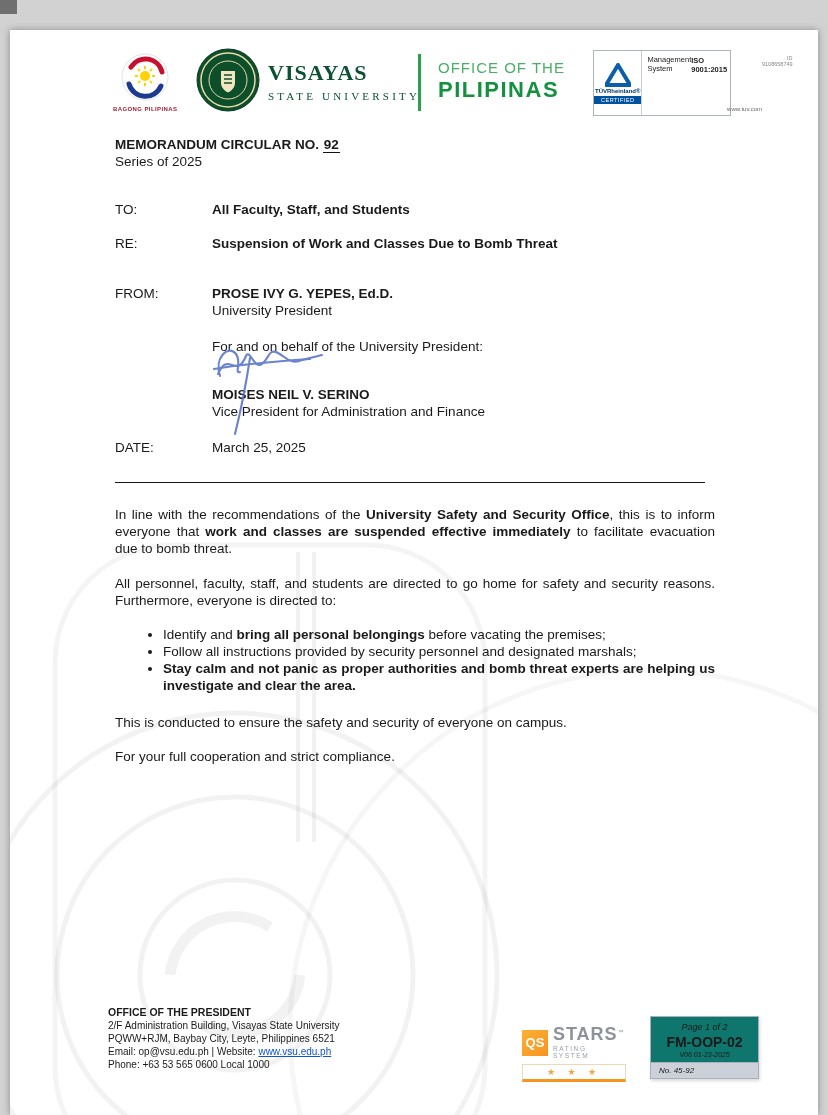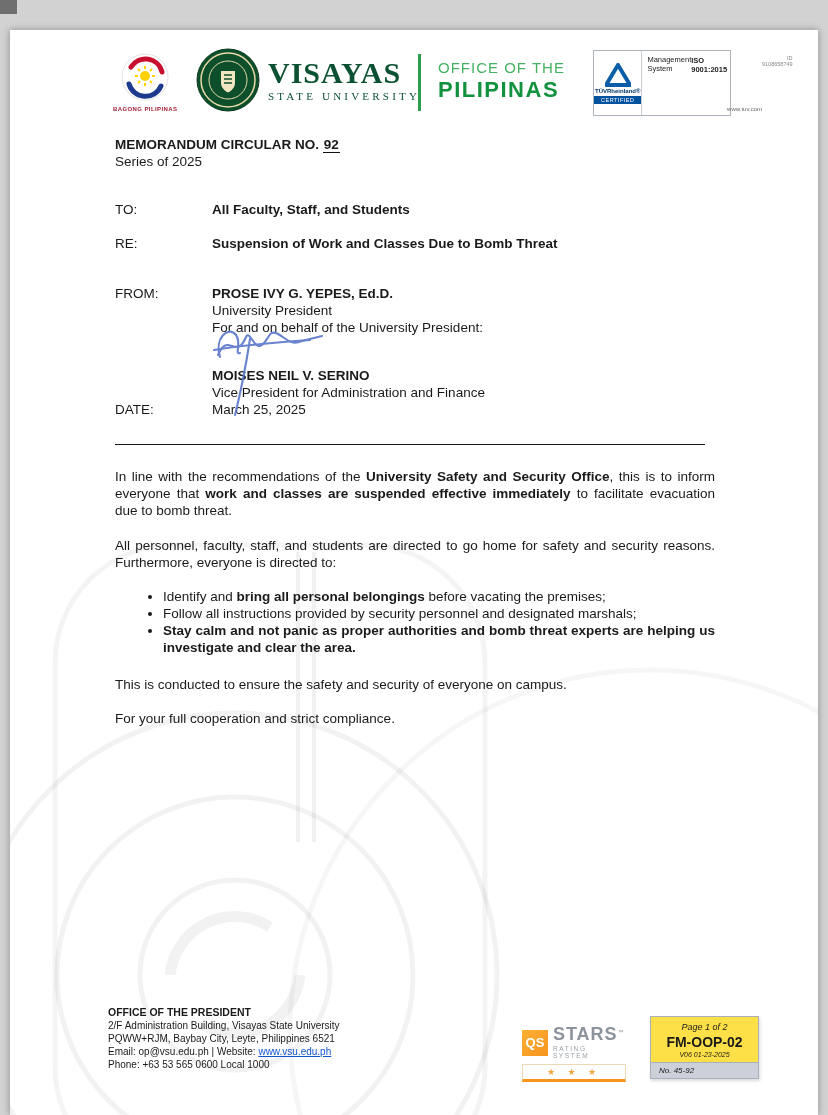--- a/index.html
+++ b/index.html
@@ -18,21 +18,21 @@
   }
   .watermark{position:absolute;left:0;top:0;z-index:0;}
   .layer{position:relative;z-index:1;}
 
   
   .header{position:absolute;top:16px;left:0;right:0;height:84px;}
   .bp-logo{position:absolute;left:103px;top:7px;width:64px;text-align:center;}
   .bp-caption{font-size:6px;font-weight:bold;color:#a32035;letter-spacing:.4px;margin-top:1px;white-space:nowrap;}
   .seal{position:absolute;left:186px;top:2px;}
   .wordmark{position:absolute;left:258px;top:12px;font-family:"Liberation Serif", serif;color:#0c5132;}
-  .wm-main{font-size:30px;font-weight:bold;letter-spacing:1px;line-height:30px;}
+  .wm-main{font-size:22px;font-weight:bold;letter-spacing:1px;line-height:30px;}
   .wm-sub{font-size:11px;letter-spacing:3.2px;margin-top:2px;}
   .hdr-divider{position:absolute;left:408px;top:8px;width:2.5px;height:57px;background:#2aa04d;}
   .office{position:absolute;left:428px;top:13px;}
   .office-1{font-size:15px;color:#46b163;letter-spacing:1px;line-height:18px;}
   .office-2{font-size:22px;font-weight:bold;color:#12913f;letter-spacing:1.5px;line-height:26px;}
   .tuv{position:absolute;left:583px;top:4px;width:136px;height:64px;border:1px solid #aeb4bc;background:#fff;display:flex;}
   .tuv-left{width:56px;border-right:1px solid #c9cdd3;display:flex;flex-direction:column;align-items:center;justify-content:center;padding:3px 0;}
   .tuv-brand{font-size:6px;font-weight:bold;color:#00366b;margin-top:1px;white-space:nowrap;}
   .tuv-cert{font-size:5.5px;color:#fff;background:#00519e;padding:1px 7px;margin-top:2px;letter-spacing:.5px;}
   .tuv-right{flex:1;padding:4px 4px 3px 5px;display:flex;flex-direction:row;}
@@ -44,44 +44,44 @@
   
   .doc-body{position:absolute;left:105px;top:106px;width:600px;font-size:13.5px;line-height:17px;}
   .bold{font-weight:bold;}
   .memo-title{font-weight:bold;}
   .memo-title .num{border-bottom:1.6px solid #111;padding:0 1px;}
   .frow{display:flex;}
   .flabel{width:97px;flex:0 0 97px;}
   .mt-to{margin-top:31px;}
   .mt-re{margin-top:17px;}
   .mt-from{margin-top:33px;}
-  .behalf{margin-left:97px;}
+  .behalf{margin-top:19px;margin-left:97px;}
   .signer{margin-top:31px;margin-left:97px;position:relative;}
   .sig-svg{position:absolute;left:-2px;top:-46px;pointer-events:none;}
-  .mt-date{}
+  .mt-date{margin-top:19px;}
   .sep{margin-top:26px;height:0;border-top:1.4px solid #151515;width:590px;}
   .para{margin-top:18px;text-align:justify;}
   .p1{margin-top:23px;}
   ul.bullets{margin:17px 0 0 0;padding:0 0 0 48px;}
   ul.bullets li{text-align:justify;margin:0;}
   .p3{margin-top:20px;}
   .p4{margin-top:17px;}
 
   
   .footer-left{position:absolute;left:98px;top:976px;font-size:10px;line-height:13px;}
   .f-title{font-weight:bold;font-size:10.5px;}
   .site-link{color:#1155cc;text-decoration:underline;cursor:pointer;}
   .footer-qs{position:absolute;left:512px;top:996px;width:104px;}
   .qs-row{display:flex;align-items:center;gap:5px;justify-content:flex-end;}
   .qs-badge{width:26px;height:26px;background:linear-gradient(135deg,#fbb034,#f7941e);color:#fff;font-weight:bold;font-size:13px;display:flex;align-items:center;justify-content:center;}
   .qs-word{font-size:18px;font-weight:bold;color:#8d939c;letter-spacing:1px;line-height:16px;}
   .qs-tm{font-size:6px;vertical-align:super;color:#8d939c;}
   .qs-rating{font-size:6.5px;color:#9aa0a8;letter-spacing:1.6px;margin-top:1px;}
   .qs-stars-box{margin-top:5px;height:14px;background:#fff;border:1px solid #ecd9b4;border-bottom:3px solid #f7941e;text-align:center;color:#f2a33c;font-size:9px;line-height:14px;letter-spacing:5px;}
-  .info-box{position:absolute;left:640px;top:986px;width:107px;background:#fde047;border:1px solid #a9b0ba;text-align:center;box-shadow:1px 2px 3px rgba(0,0,0,.15);}
+  .info-box{position:absolute;left:640px;top:986px;width:107px;background:#0f766e;border:1px solid #a9b0ba;text-align:center;box-shadow:1px 2px 3px rgba(0,0,0,.15);}
   .ib-top{padding:5px 4px 4px;}
   .ib-page{font-size:9px;font-style:italic;}
   .ib-code{font-size:14px;font-weight:bold;margin-top:2px;}
   .ib-ver{font-size:7px;font-style:italic;margin-top:1px;}
   .ib-bottom{border-top:1px solid #a9b0ba;background:#ccd1d9;font-size:8px;font-style:italic;padding:3px 2px;text-align:left;padding-left:8px;}
 </style>
 </head>
 <body>
 
 <div class="photo-corner"></div>

